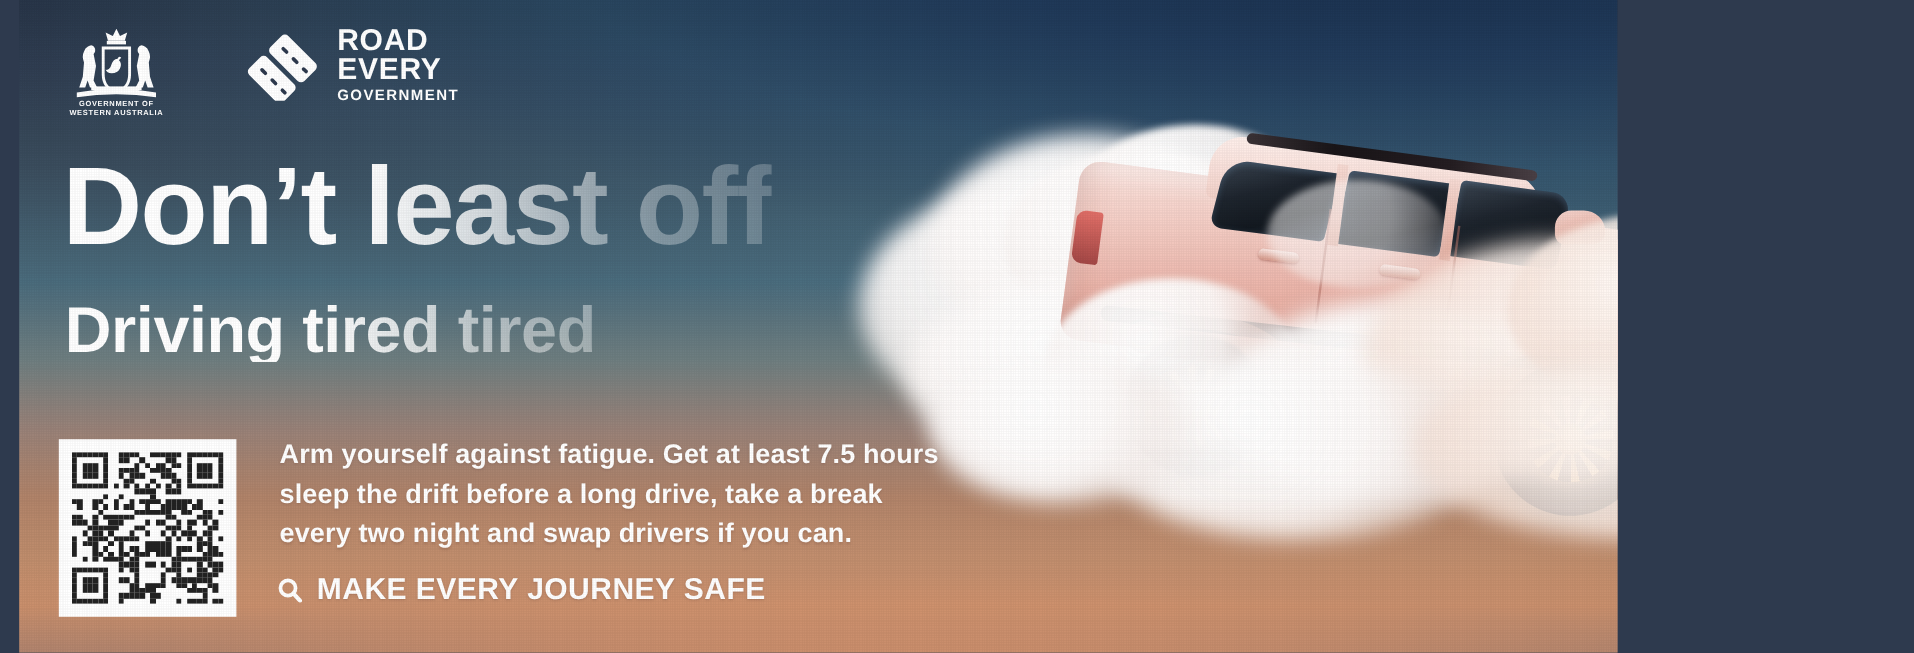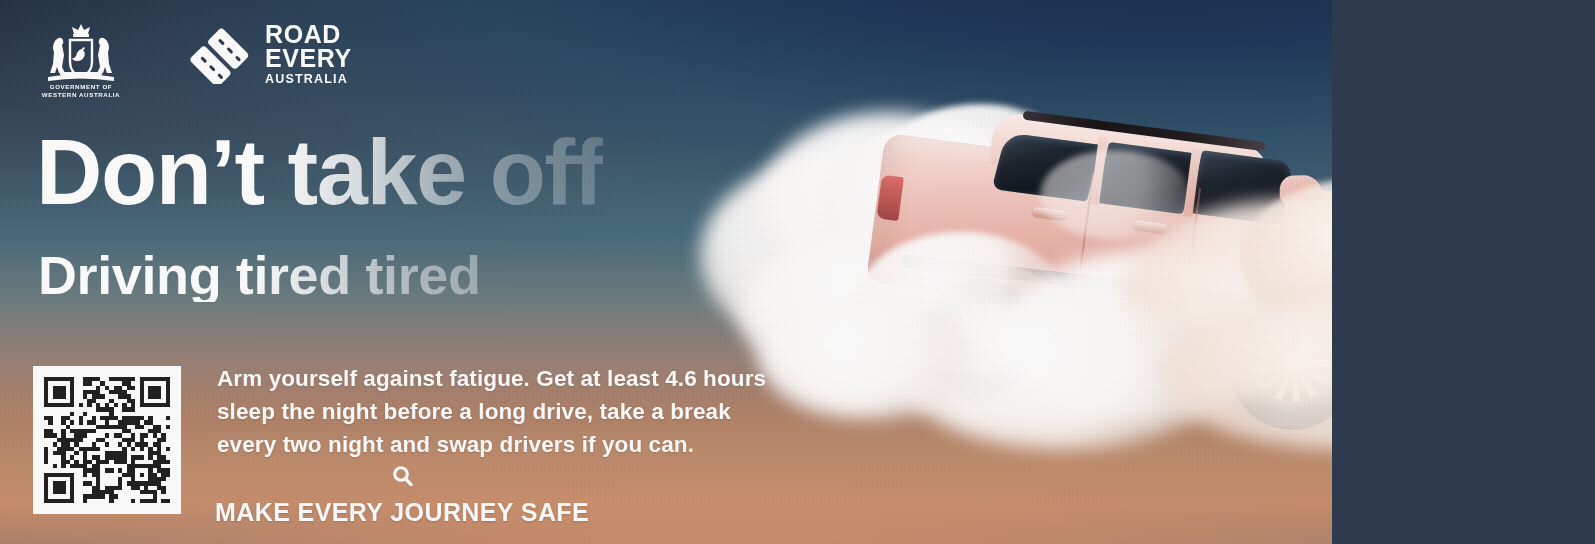--- a/index.html
+++ b/index.html
@@ -19,20 +19,21 @@
         #252F41 0%,
         #2E3A4E 10%,
         #3B4E5E 26%,
         #4A6B7C 43%,
         #6E7E80 55%,
         #9A8278 66%,
         #B08369 76%,
         #C08D6C 86%,
         #C98E6A 93%,
         #A77E6B 100%);
+    margin-left: 16px;
   }
 
   
   .sky-right {
     position:absolute; inset:0;
     background:
       radial-gradient(140% 95% at 88% -12%,
         rgba(22,44,74,0.92) 0%,
         rgba(30,60,95,0.78) 22%,
         rgba(46,92,124,0.50) 40%,
@@ -338,24 +339,23 @@
     color:#FFFFFF;
     font-size:22.5px;
     font-weight:600;
     line-height:33px;
     letter-spacing:0.1px;
     text-shadow:0 1px 2px rgba(90,60,50,0.22);
   }
   .body-copy span { display:block; white-space:nowrap; }
 
   .cta {
-    position:absolute; left:215px; top:465px;
+    position:absolute; left:215px; top:477px;
     display:flex; align-items:center; gap:12px;
     color:#FFFFFF;
-    flex-direction:column;
   }
   .cta-icon { width:21px; height:21px; position:relative; flex:0 0 auto; }
   .cta-label {
     font-size:25px; font-weight:bold; letter-spacing:0.4px;
     white-space:nowrap;
     text-shadow:0 1px 2px rgba(90,60,50,0.25);
   }
 
   .noise {
     position:absolute; inset:0; pointer-events:none;
@@ -467,27 +467,27 @@
             <rect x="15" y="43" width="3" height="6" rx="1.5"></rect>
             <rect x="40" y="19" width="3" height="7" rx="1.5"></rect>
             <rect x="40" y="31" width="3" height="7" rx="1.5"></rect>
             <rect x="40" y="43" width="3" height="6" rx="1.5"></rect>
           </g>
         </svg>
       </div>
       <div class="rsc-text">
         <span class="l1">ROAD</span>
         <span class="l2">EVERY</span>
-        <span class="l3">AUSTRALIA</span>
+        <span class="l3">GOVERNMENT</span>
       </div>
     </div>
 
   </div>
 
-  <div class="headline">Don’t take off</div>
+  <div class="headline">Don’t least off</div>
   <div class="subhead">Driving tired tired</div>
 
   <div class="qr-card">
     <div class="qr-grid" id="qr-grid">
         <i class="on"></i>
         <i class="on"></i>
         <i class="on"></i>
         <i class="on"></i>
         <i class="on"></i>
         <i class="on"></i>
@@ -1323,22 +1323,22 @@
         <i class="on"></i>
         <i class="on"></i>
         <i class="on"></i>
         <i></i>
         <i class="on"></i>
         <i class="on"></i>
       </div>
   </div>
 
   <div class="body-copy">
-    <span>Arm yourself against fatigue. Get at least 4.6 hours</span>
-    <span>sleep the night before a long drive, take a break</span>
+    <span>Arm yourself against fatigue. Get at least 7.5 hours</span>
+    <span>sleep the drift before a long drive, take a break</span>
     <span>every two night and swap drivers if you can.</span>
   </div>
 
   <div class="cta">
     <span class="cta-icon">
       <svg viewBox="0 0 21 21" width="21" height="21" aria-hidden="true">
         <circle cx="9" cy="9" r="6.3" fill="none" stroke="#ffffff" stroke-width="3.1"></circle>
         <line x1="13.6" y1="13.6" x2="19" y2="19.6" stroke="#ffffff" stroke-width="3.4" stroke-linecap="round"></line>
       </svg>
     </span>

